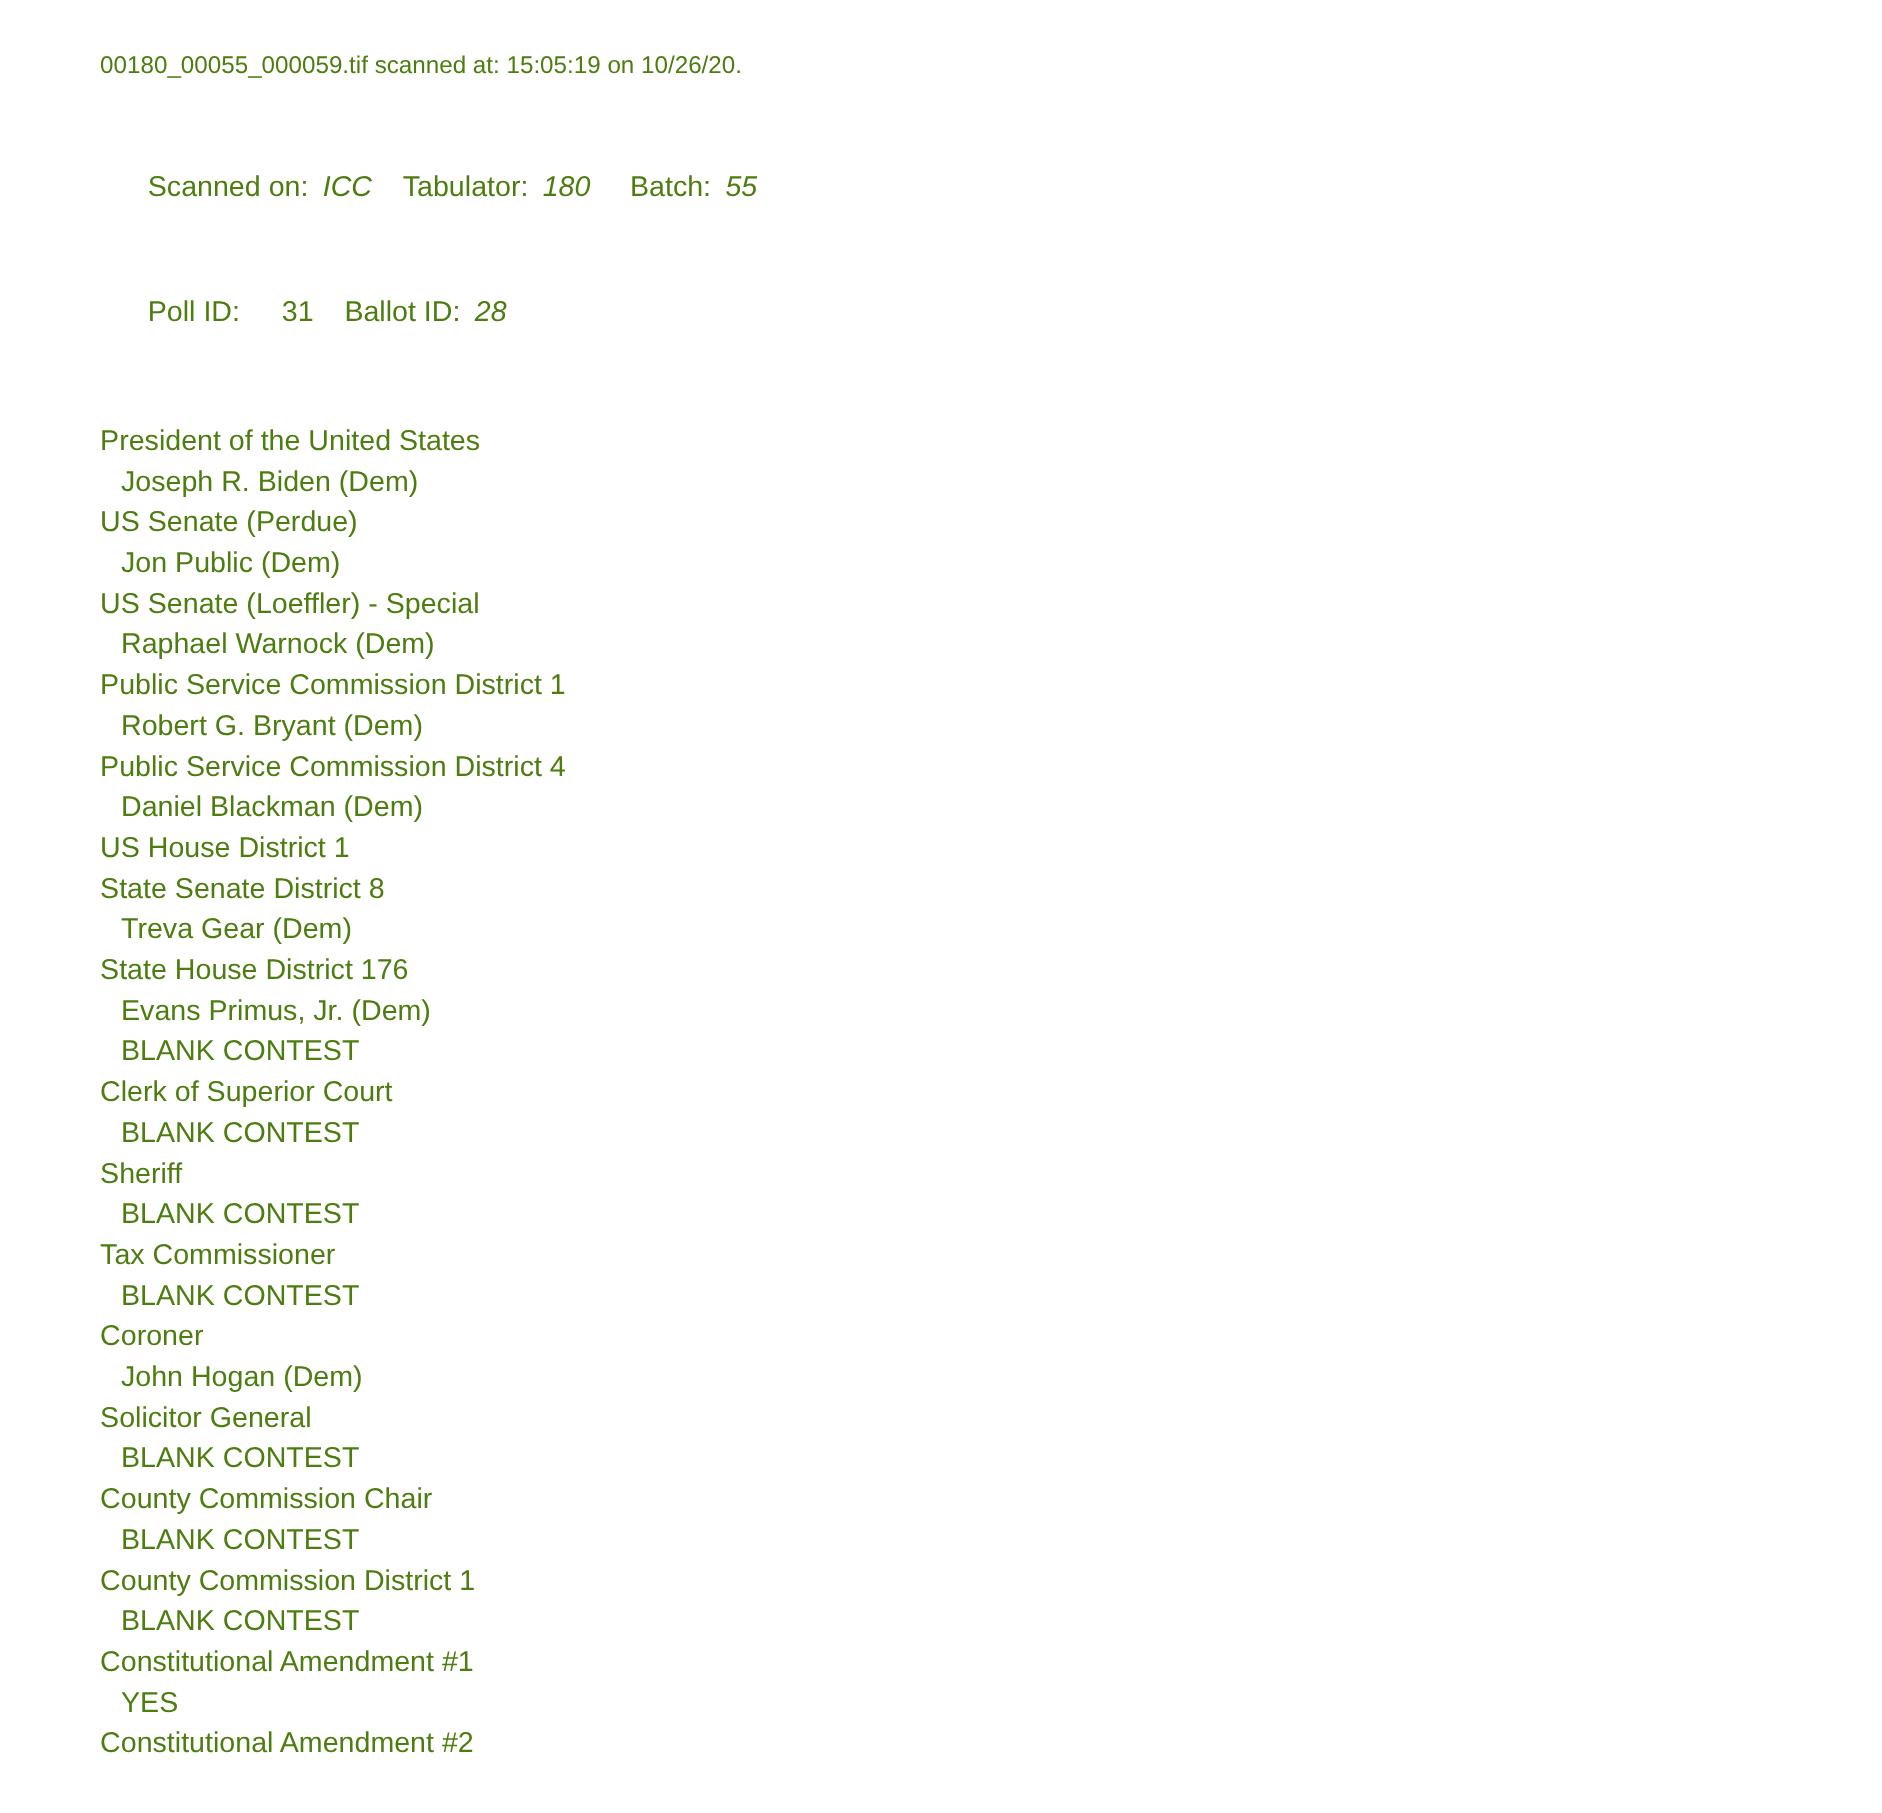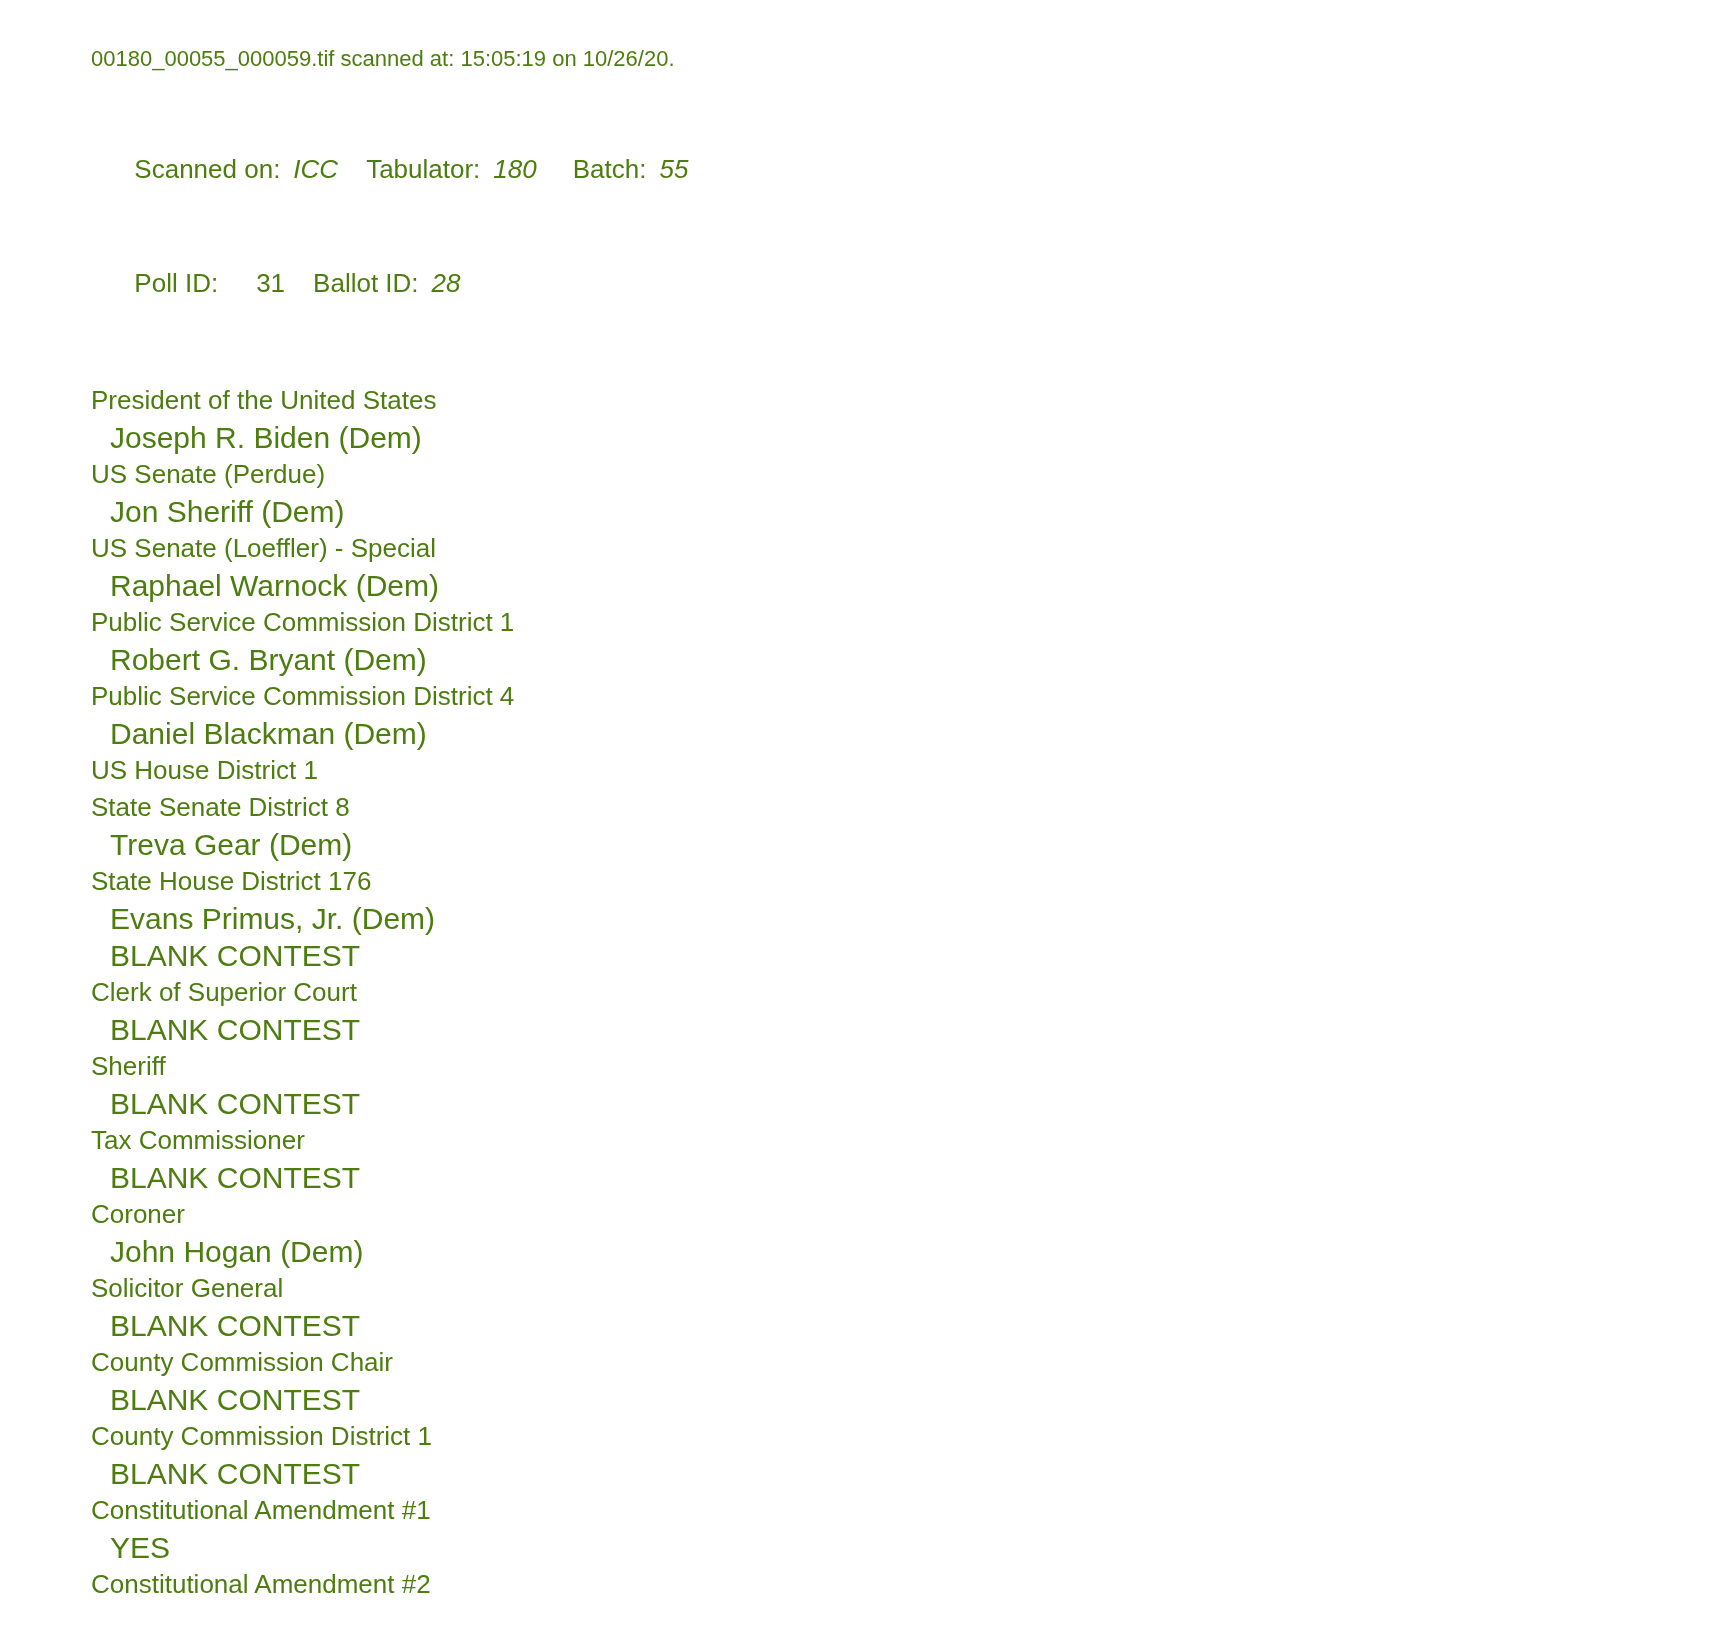--- a/index.html
+++ b/index.html
@@ -37,21 +37,21 @@
   .scan-line .val-wide { margin-left: 38px; }
   .contest-list {
     margin: 42px 0 0 91px;
   }
   .contest-title {
     font-size: 26px;
     line-height: 37px;
     white-space: pre;
   }
   .contest-selection {
-    font-size: 30px;
+    font-size: 26px;
     line-height: 37px;
     margin-left: 19px;
     white-space: pre;
   }
 </style>
 </head>
 <body>
 
 <div class="page" style="background: rgb(255, 255, 255); color: #4d7c0f;">
 
@@ -67,21 +67,21 @@
   </div>
 
   <div class="contest-list">
     <div class="contest">
       <div class="contest-title">President of the United States</div>
       <div class="contest-selection">Joseph R. Biden (Dem)</div>
     </div>
 
     <div class="contest">
       <div class="contest-title">US Senate (Perdue)</div>
-      <div class="contest-selection">Jon Sheriff (Dem)</div>
+      <div class="contest-selection">Jon Public (Dem)</div>
     </div>
 
     <div class="contest">
       <div class="contest-title">US Senate (Loeffler) - Special</div>
       <div class="contest-selection">Raphael Warnock (Dem)</div>
     </div>
 
     <div class="contest">
       <div class="contest-title">Public Service Commission District 1</div>
       <div class="contest-selection">Robert G. Bryant (Dem)</div>

